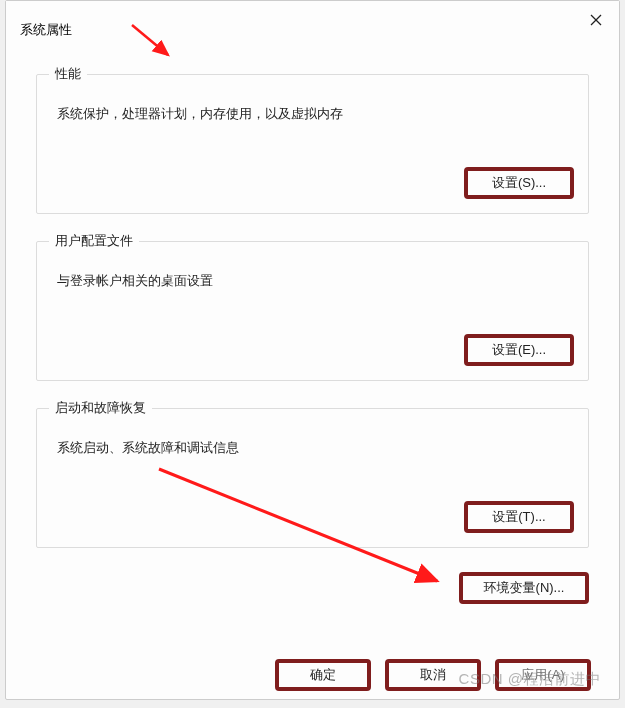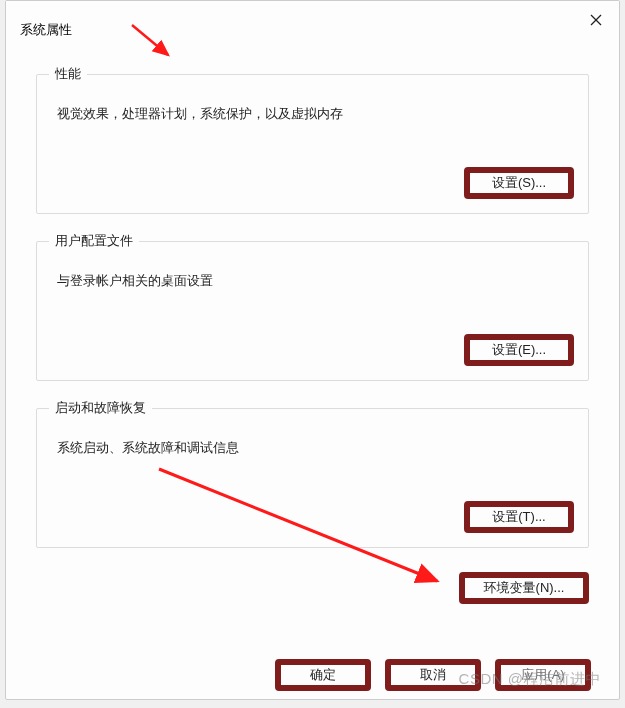--- a/index.html
+++ b/index.html
@@ -91,21 +91,21 @@
     .btn-row {
       display: flex;
       justify-content: flex-end;
       margin-top: 4px;
     }
     .win-btn {
       min-width: 110px;
       height: 32px;
       padding: 0 18px;
       background: #fdfdfd;
-      border: 6px solid #7f1d1d;
+      border: 4px solid #7f1d1d;
       border-radius: 4px;
       font-size: 13px;
       color: #222;
       cursor: pointer;
       display: inline-flex;
       align-items: center;
       justify-content: center;
     }
     .envvar-row {
       display: flex; justify-content: flex-end;
@@ -150,21 +150,21 @@
         <line x1="11" y1="1" x2="1" y2="11" stroke="#222" stroke-width="1.2"></line>
       </svg>
     </div>
   </div>
 
 
   <div class="content">
 
     <fieldset class="group">
       <legend>性能</legend>
-      <div class="group-desc">视觉效果，处理器计划，系统保护，以及虚拟内存</div>
+      <div class="group-desc">系统保护，处理器计划，内存使用，以及虚拟内存</div>
       <div class="btn-row">
         <button class="win-btn">设置(S)...</button>
       </div>
     </fieldset>
 
     <fieldset class="group">
       <legend>用户配置文件</legend>
       <div class="group-desc">与登录帐户相关的桌面设置</div>
       <div class="btn-row">
         <button class="win-btn">设置(E)...</button>

